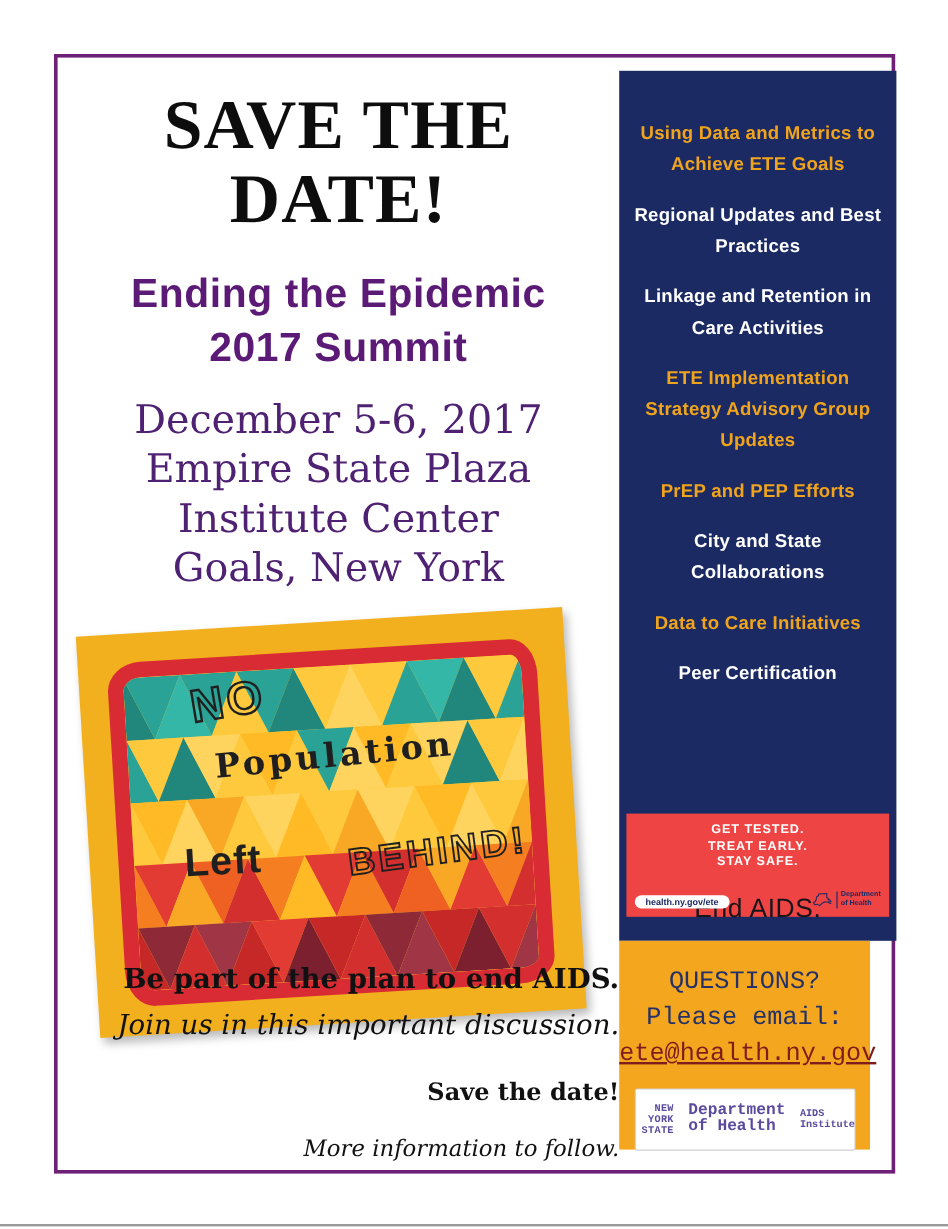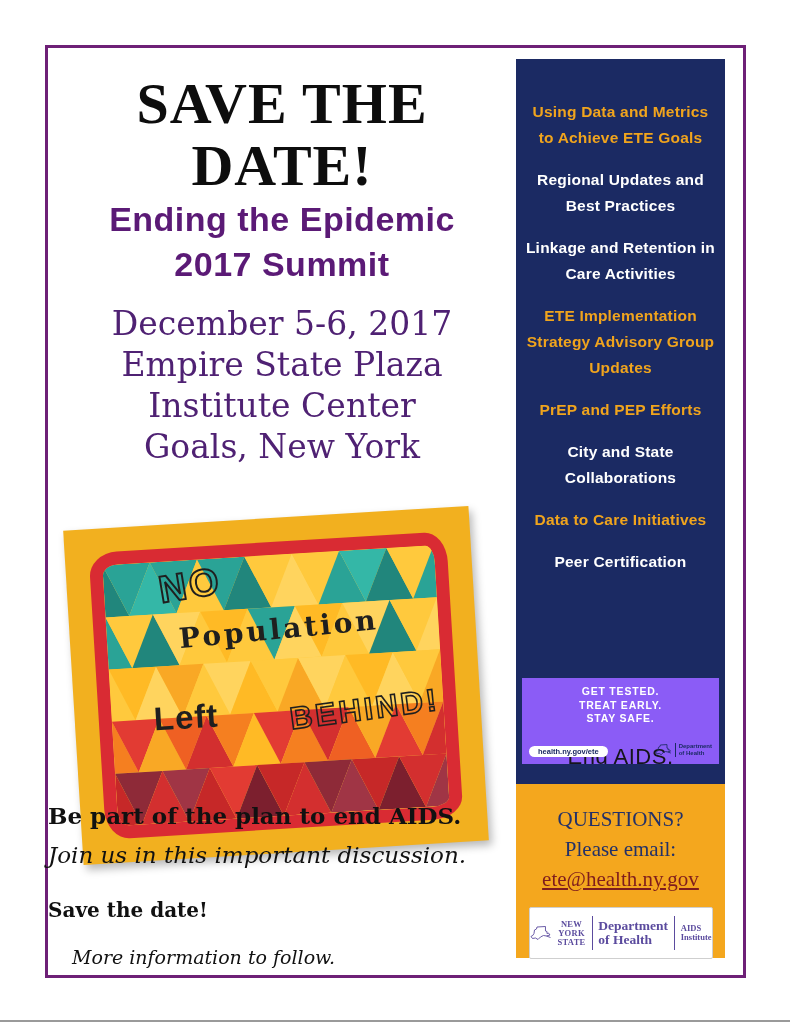--- a/index.html
+++ b/index.html
@@ -7,21 +7,21 @@
   body { font-family:"Liberation Sans", sans-serif; }
   .page { position:relative; width:790px; height:1024px; background:#ffffff; overflow:hidden; }
 
   .frame { position:absolute; left:45px; top:45px; width:701px; height:933px;
            border:3px solid #6e2077; background:transparent; }
 
   
   .left-col { position:absolute; left:48px; top:45px; width:468px; text-align:center; }
   .save-title { margin-top:28px; font-family:"Liberation Serif", serif; font-weight:bold;
                 font-size:58px; line-height:62px; color:#0d0d0d; letter-spacing:1px; }
-  .event-heading { color:#5b1a76; font-family:"Liberation Sans", sans-serif;
+  .event-heading { margin-top:26px; color:#5b1a76; font-family:"Liberation Sans", sans-serif;
                    font-weight:bold; font-size:34px; line-height:45px; letter-spacing:0.5px; }
   .venue { margin-top:16px; color:#4f2173; font-family:"DejaVu Serif", serif;
            font-size:33px; line-height:41px; }
 
   
   .card { position:absolute; left:73px; top:518px; width:406px; height:335px;
           background:#f2b01f; transform:rotate(-3.5deg);
           box-shadow:3px 5px 8px rgba(0,0,0,0.28); }
   .card-inner { position:absolute; left:24px; top:24px; right:24px; bottom:24px;
                 border:13px solid #d92b33; border-radius:28px 22px 30px 24px / 24px 30px 22px 30px;
@@ -33,62 +33,62 @@
   .w-no   { left:55px;  top:4px;   font-size:38px; letter-spacing:3px; transform:rotate(-6deg);
             font-family:"Liberation Sans", sans-serif; }
   .w-pop  { left:72px;  top:58px;  font-size:28px; letter-spacing:3px; transform:rotate(-2deg);
             font-family:"DejaVu Serif", serif; }
   .w-left { left:42px;  top:138px; font-size:33px; letter-spacing:1px;
             font-family:"Liberation Sans", sans-serif; }
   .w-behind { left:178px; top:142px; font-size:31px; letter-spacing:3px; transform:rotate(-4deg);
             font-family:"Liberation Sans", sans-serif; -webkit-text-stroke:1.6px #1f1f1f; }
 
   
-  .messages { position:absolute; left:48px; top:802px; width:468px; text-align:left;
+  .messages { position:absolute; left:48px; top:802px; width:468px; text-align:right;
               font-family:"DejaVu Serif", serif; color:#111; }
   .msg-bold   { font-weight:bold; font-size:23px; }
   .msg-italic { font-style:italic; font-size:23px; margin-top:13px; }
   .msg-save   { font-weight:bold; font-size:20px; margin-top:30px; }
   .msg-more   { font-style:italic; font-size:19px; margin-top:24px;padding-left:24px; }
 
   
-  .sidebar { position:absolute; left:516px; top:59px; width:209px; height:725px;
+  .sidebar { position:absolute; left:516px; top:59px; width:231px; height:725px;
              background:#1b2a63; text-align:center; padding-top:24px; }
   .sb-item { font-weight:bold; font-size:15.5px; line-height:26px; margin:16px 8px;
              letter-spacing:0.2px; }
   .sb-gold  { color:#f0a41d; }
   .sb-white { color:#ffffff;text-align:center; }
 
   
   .banner { position:absolute; left:6px; right:6px; bottom:20px; height:86px;
-            background:#8b5cf6; text-align:center; padding-top:7px; }
+            background:#ef4444; text-align:center; padding-top:7px; }
   .banner .tag { color:#ffffff; font-weight:bold; font-size:10.5px; line-height:13.5px;
                  letter-spacing:0.8px; }
   .banner .headline { color:#15151a; font-weight:normal; font-size:22px; line-height:30px;
                       margin-top:16px; letter-spacing:0.5px; }
   .pill { position:absolute; left:7px; bottom:7px; background:#ffffff; color:#1b2a63;
           font-weight:bold; font-size:7.5px; line-height:11px; padding:0 9px;
           border-radius:8px; }
   .mini-logo { position:absolute; right:7px; bottom:7px; display:flex; align-items:center;
                gap:3px; color:#1b2a63; }
   .mini-logo .ml-text { text-align:left; font-size:6px; line-height:7px; font-weight:bold;
                border-left:1px solid #1b2a63; padding-left:3px; }
 
   
   .questions { position:absolute; left:516px; top:784px; width:209px; height:174px;
                background:#f4a71e; text-align:center; padding-top:20px;
-               font-family:Liberation Serif, serif; color:#233168; }
+               font-family:Liberation Mono, monospace; color:#233168; }
   .q-heading { font-size:21px; line-height:30px; }
   .q-sub     { font-size:21px; line-height:30px; }
   .q-email   { font-size:21px; line-height:30px; text-decoration:underline; color:#7f1d1d;
                display:inline-block; }
   .logo-box { width:184px; height:52px; margin:13px auto 0; background:#ffffff;
               border:1px solid #cfcfcf; border-radius:2px; display:flex; align-items:center;
               justify-content:center; gap:6px; color:#5b4b9e; }
-  .lb-state-text { text-align:center; font-size:8.5px; line-height:9px; font-weight:bold;
+  .lb-state-text { text-align:right; font-size:8.5px; line-height:9px; font-weight:bold;
                    letter-spacing:0.3px; }
   .lb-div { width:1px; height:34px; background:#5b4b9e; }
   .lb-dept { text-align:left; font-size:13.5px; line-height:14.5px; font-weight:bold; }
   .lb-inst { text-align:left; font-size:8.5px; line-height:9.5px; font-weight:bold; }
 
   .bottom-line { position:absolute; left:0; top:1020px; width:790px; height:2px; background:#9a9a9a; }
 </style>
 </head>
 <body>
 

